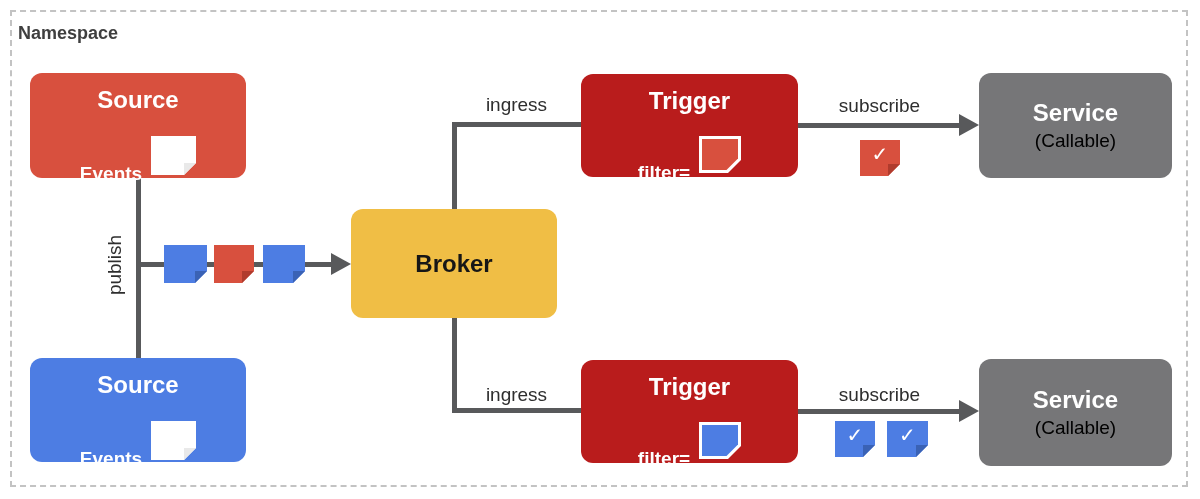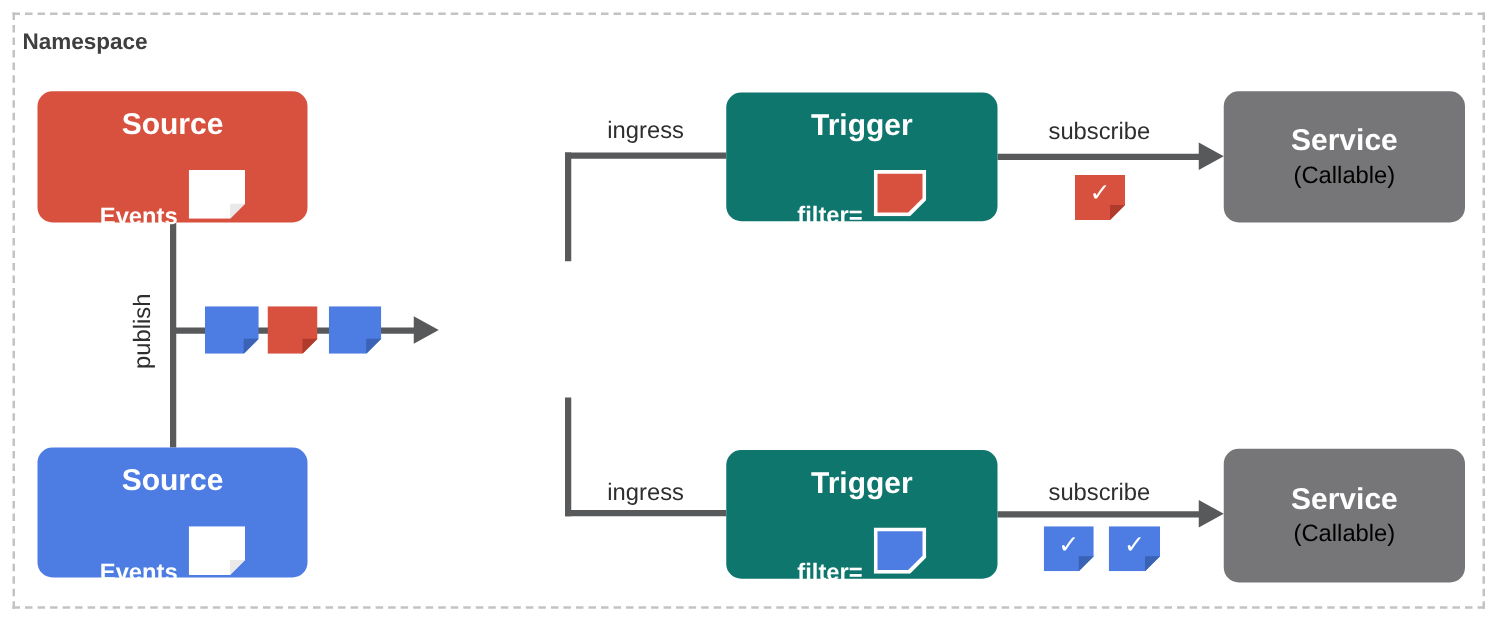--- a/index.html
+++ b/index.html
@@ -18,21 +18,21 @@
     border-left:20px solid #58595b;}
 
   .edge-label{position:absolute;font-size:19px;color:#2e2e2e;text-align:center;}
   .edge-label.rot{transform:rotate(-90deg);}
 
   .box{position:absolute;box-sizing:border-box;display:flex;flex-direction:column;align-items:center;border-radius:12px;}
   .box-title{font-size:24px;font-weight:bold;line-height:1.15;}
   .white-text{color:#ffffff;}
   .red-bg{background:#d8503e;}
   .blue-bg{background:#4d7de3;}
-  .green-bg{background:#0f766e;text-align:center;}
+  .green-bg{background:#b91c1c;text-align:center;}
   .yellow-bg{background:#f0be45;}
   .gray-bg{background:#767678;}
 
   .src-trg{padding-top:13px;}
   .icon-row{display:flex;align-items:center;gap:9px;margin-top:13px;}
   .sub-label{font-size:19px;font-weight:bold;color:#ffffff;margin-top:36px;}
 
   .broker-box{justify-content:center;}
   .broker-box .box-title{color:#161616;}
 
@@ -113,20 +113,23 @@
       <span class="sub-label">Events</span>
       <span class="note" style="position:relative;">
         <svg width="45" height="39" viewBox="0 0 45 39">
             <path d="M0 0H45V27L33 39H0Z" fill="#ffffff"></path>
             <path d="M45 27L33 39V27Z" fill="#e9e9e9"></path>
           </svg>
       </span>
     </div>
   </div>
 
+  <div class="box yellow-bg broker-box" style="left:351px;top:209px;width:206px;height:109px;">
+    <div class="box-title">Broker</div>
+  </div>
 
   <div class="box green-bg src-trg" style="left:581px;top:74px;width:217px;height:103px;">
     <div class="box-title white-text">Trigger</div>
     <div class="icon-row" style="margin-top:11px;">
       <span class="sub-label">filter=</span>
       <span class="note" style="position:relative;">
         <svg width="42" height="37" viewBox="0 0 42 37">
             <path d="M0 0H42V24L29 37H0Z" fill="#ffffff"></path>
             <path d="M3 3H39V22.5L27.5 34H3Z" fill="#d8503e"></path>
           </svg>

